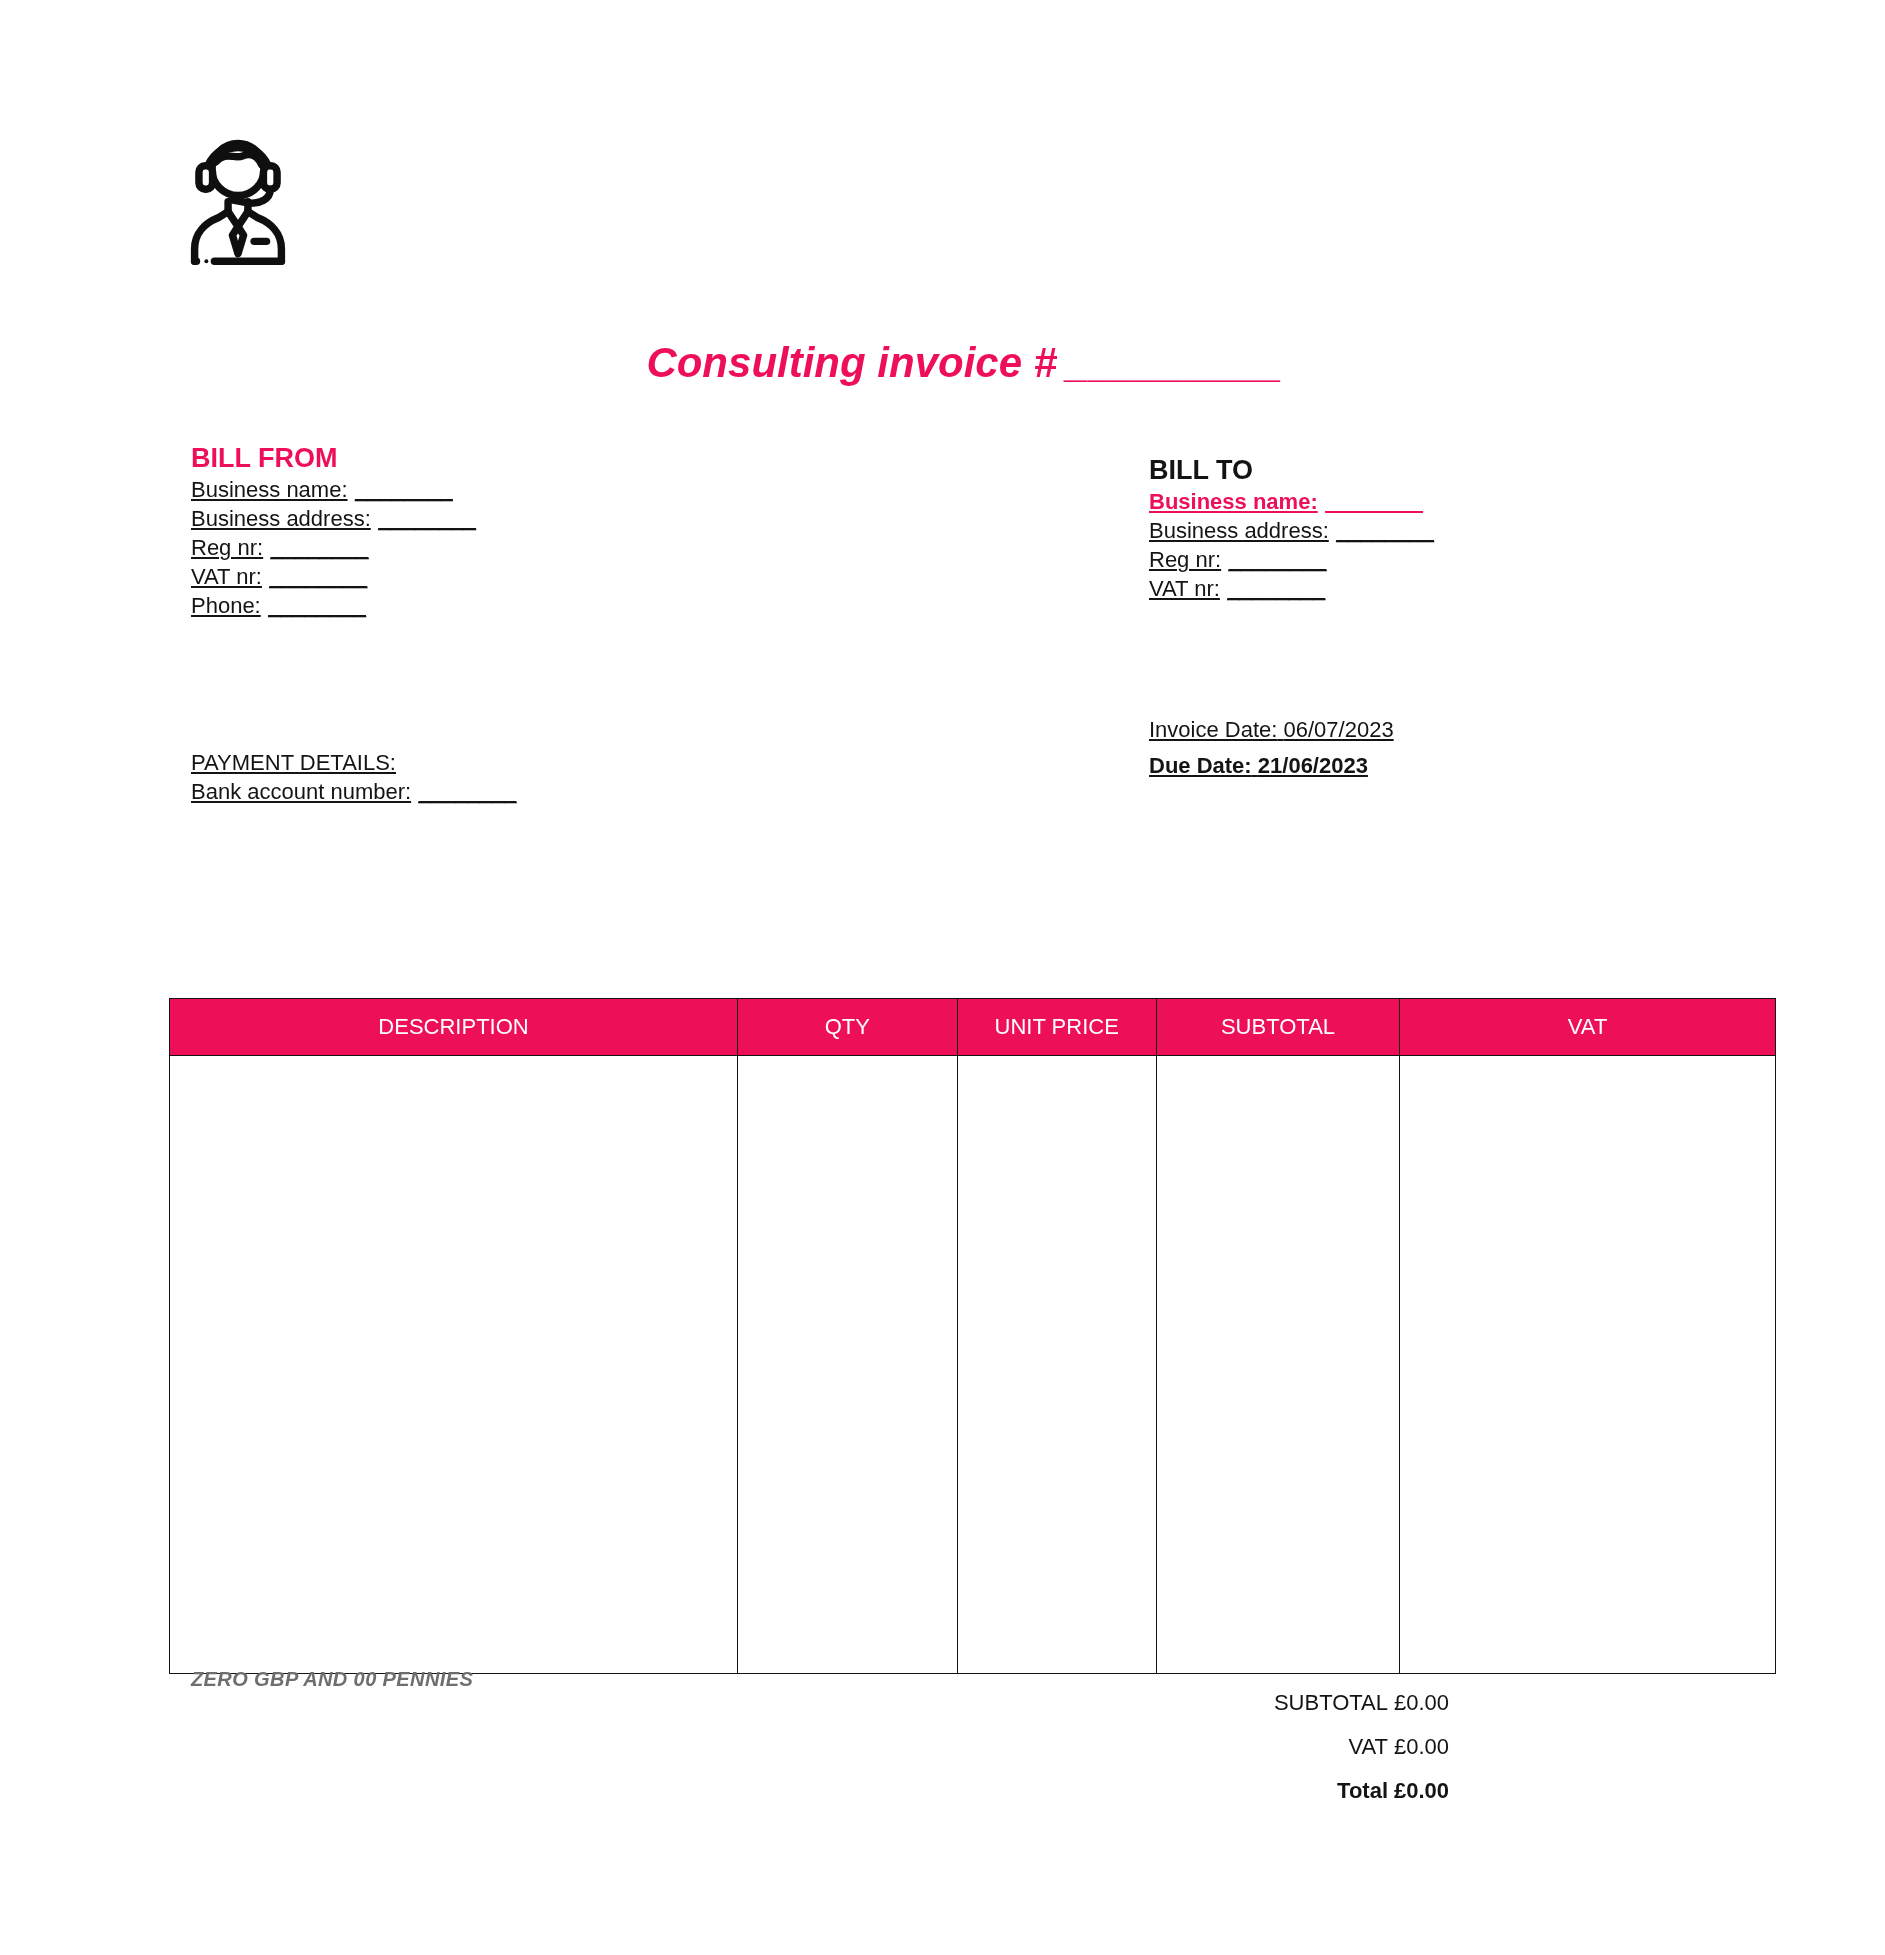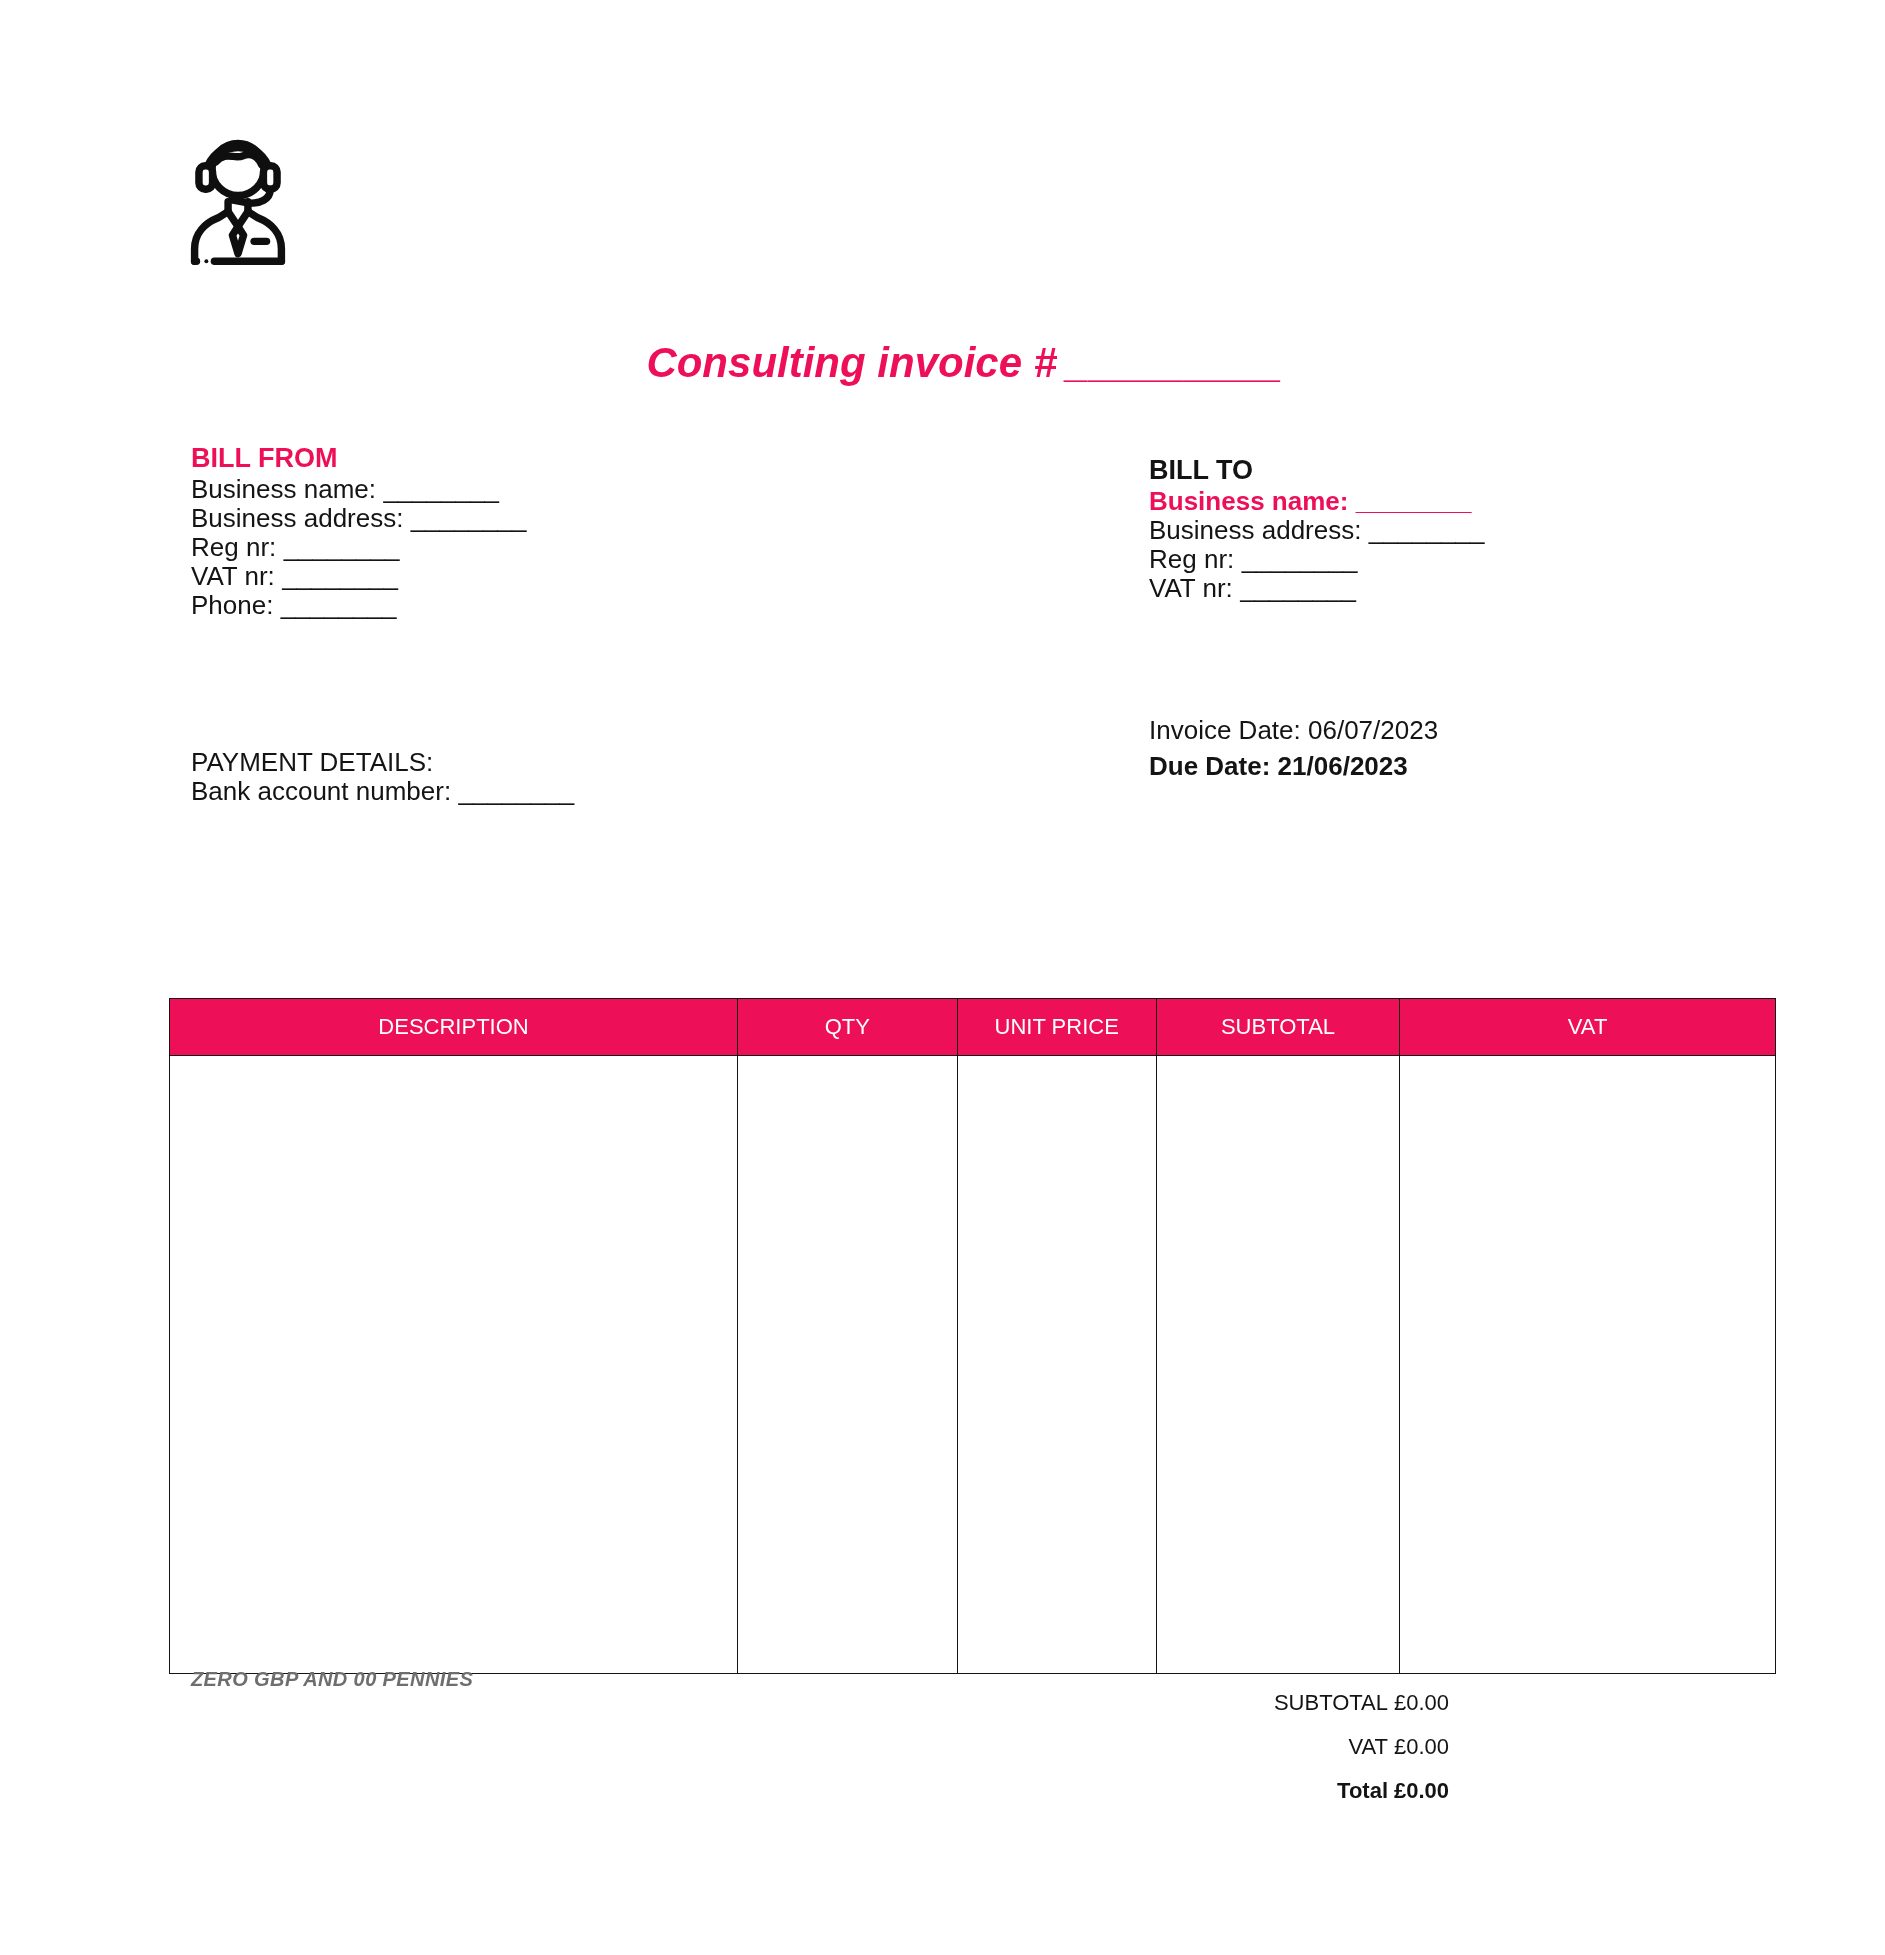--- a/index.html
+++ b/index.html
@@ -30,21 +30,21 @@
     color:var(--accent);
     white-space:nowrap;
   }
   .title-blank{margin-left:9px;letter-spacing:0.7px;}
 
   
   .section{position:absolute;}
   .bill-from{left:191px;top:442px;}
   .bill-to{left:1149px;top:454px;}
   .section-heading{font-size:27px;font-weight:bold;line-height:33px;}
-  .line{font-size:26px;line-height:29px;white-space:nowrap;}
+  .line{font-size:22px;line-height:29px;white-space:nowrap;text-decoration:underline;}
   .accent{color:var(--accent);}
   .bold{font-weight:bold;}
   .blank{margin-left:7.4px;}
 
   .dates{left:1149px;top:712px;}
   .dates .line{line-height:36px;}
   .payment{left:191px;top:748px;}
 
   
   .items-table{

